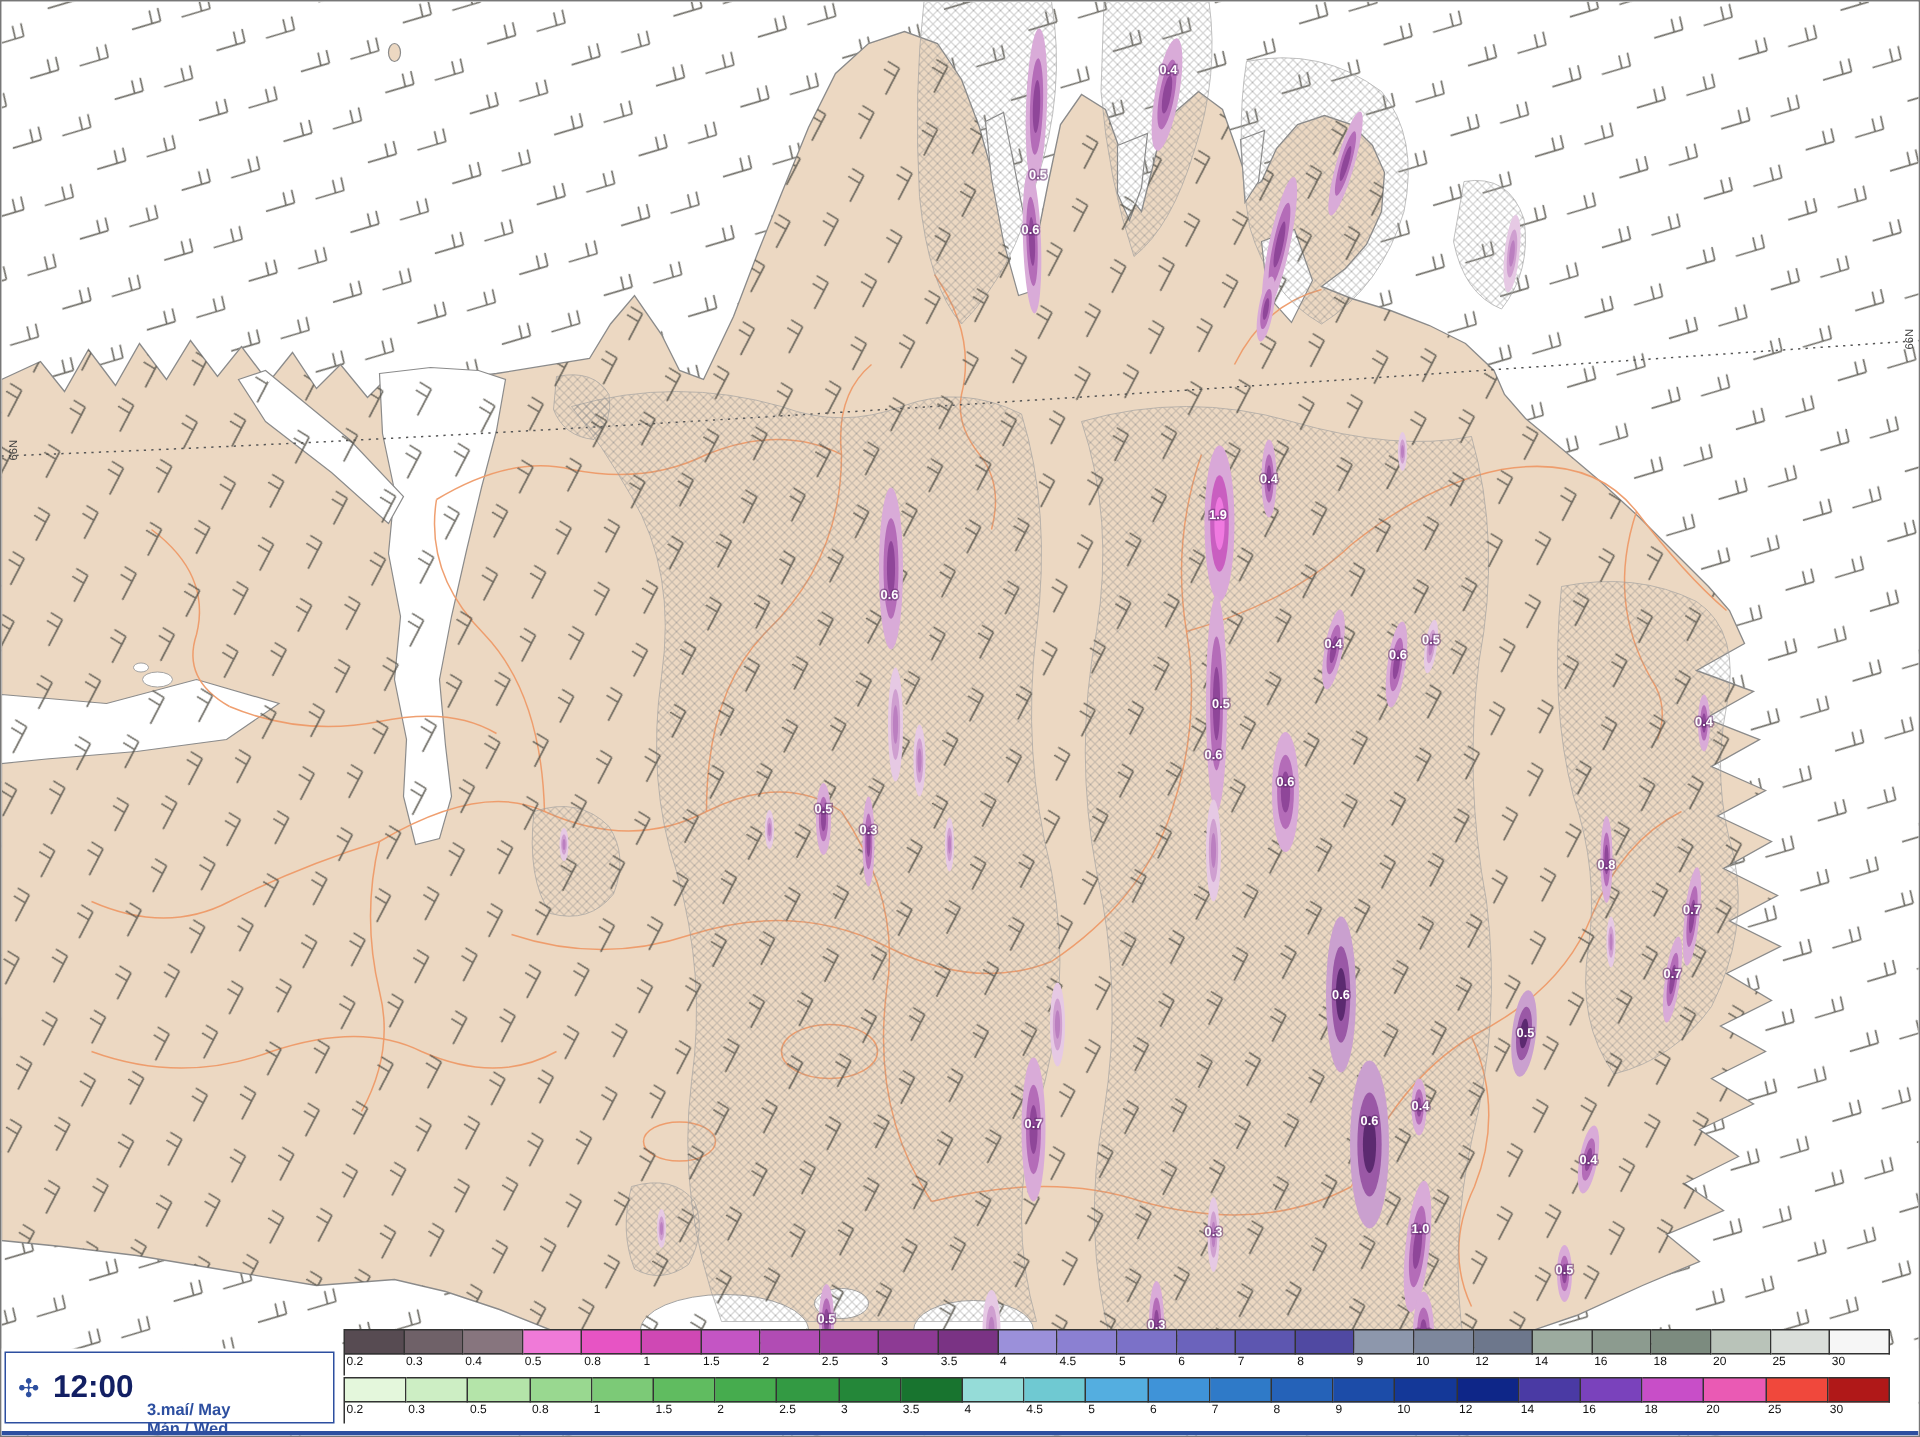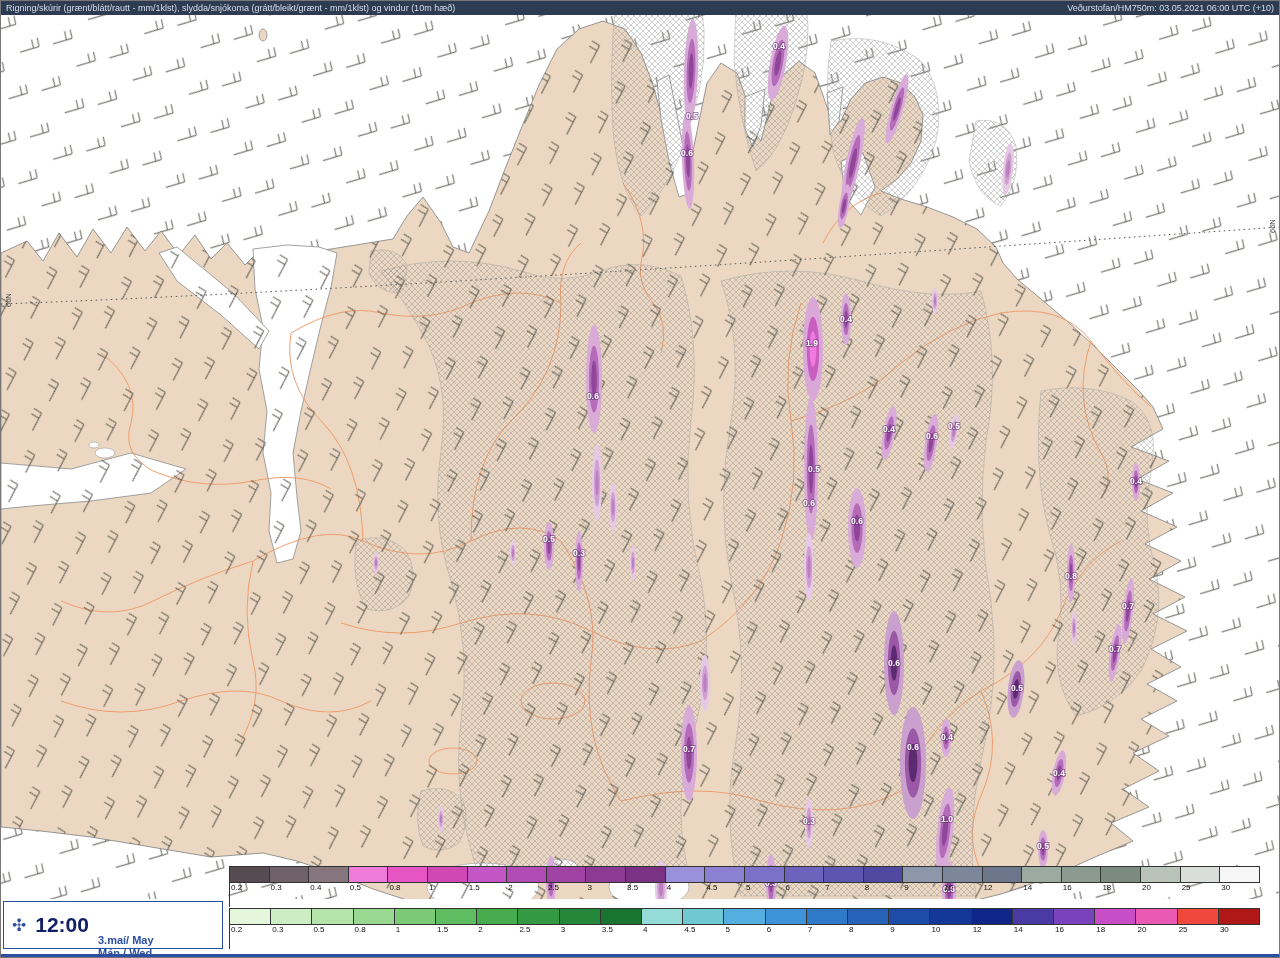--- a/index.html
+++ b/index.html
@@ -30,31 +30,27 @@
   .timebox{position:absolute;left:2px;bottom:5px;width:220px;height:48px;
            border:1px solid var(--accent_blue,#2d4fa0);background:#fff;display:flex;align-items:center;
            gap:9px;padding:0 8px;box-sizing:border-box;}
   .compass{color:var(--accent_blue,#2d4fa0);font-size:17px;line-height:17px;}
   .time{font-size:21px;font-weight:bold;color:var(--time_color,#121f63);}
   .dateblock{font-size:11px;font-weight:bold;color:var(--accent_blue,#2d4fa0);line-height:13px;margin-top:44px;}
   .legends{position:absolute;left:228px;bottom:4px;width:1030px;}
   .scale{display:flex;width:100%;border-left:1px solid #333;margin-bottom:1px;}
   .cell{flex:1;min-width:0;}
   .sw{height:15px;border-right:1px solid #333;border-top:1px solid #333;border-bottom:1px solid #333;}
-  .num{font-size:8px;color:#111;height:24px;line-height:10px;overflow:visible;padding-left:1px;}
+  .num{font-size:8px;color:#111;height:14px;line-height:10px;overflow:visible;padding-left:1px;}
 </style>
 </head>
 <body style="--land: #ecd8c2; --sea: #ffffff; --contour: #ee9a68; --coast: #8b8b8b; --header_bg: #2d3c52; --accent_blue: #2d4fa0; --time_color: #121f63;">
 
 <div class="stage">
 
-  <div class="header">
-    <span>Rigning/skúrir (grænt/blátt/rautt - mm/1klst), slydda/snjókoma (grátt/bleikt/grænt - mm/1klst) og vindur (10m hæð)</span>
-    <span>Veðurstofan/HM750m: 03.05.2021 06:00 UTC (+10)</span>
-  </div>
 
   <div class="mapwrap">
     <svg width="1280" height="958" viewBox="0 0 1280 958">
       <defs>
         <pattern id="hatch" width="6" height="6" patternUnits="userSpaceOnUse">
           <path d="M0,6 L6,0 M0,0 L6,6" stroke="#8f8f8f" stroke-width="0.5"></path>
         </pattern>
         <g id="barbglyph" class="barb">
           <path d="M3,29 L20,19 M20,19 L16,11 M15,22 L11,14"></path>
           <path d="M31,45 L48,35 M48,35 L44,27 M43,38 L39,30"></path>

